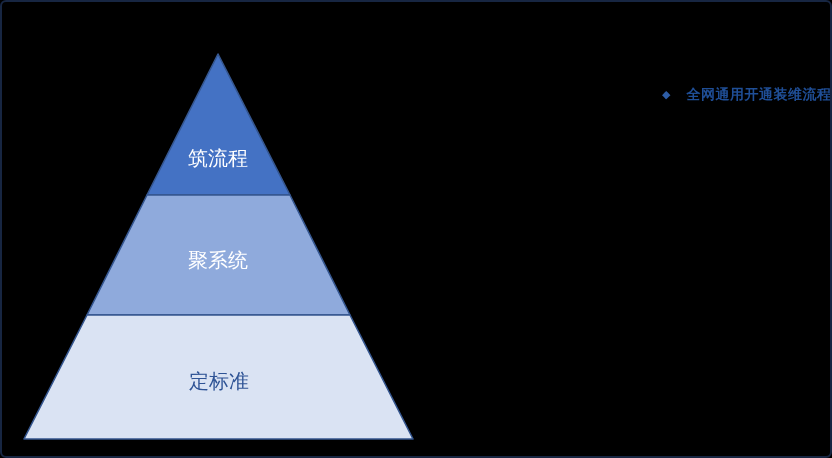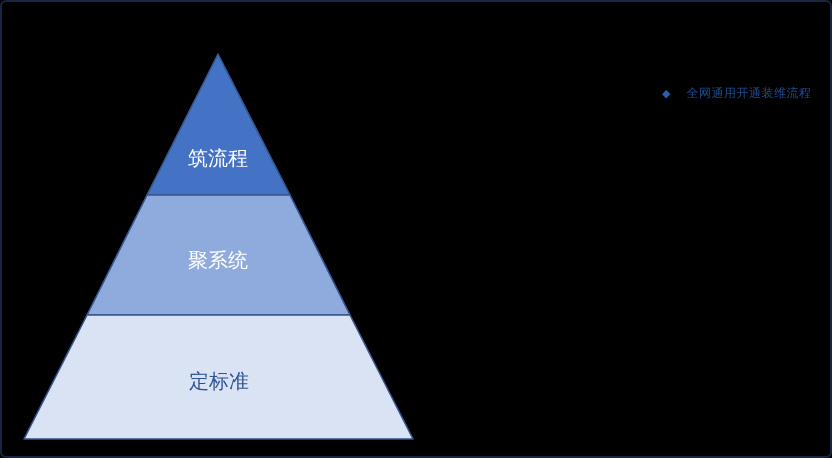--- a/index.html
+++ b/index.html
@@ -44,22 +44,22 @@
     gap: 16px;
     white-space: nowrap;
   }
   .caption .bullet {
     color: #2E5DA6;
     font-size: 11px;
     line-height: 1;
   }
   .caption .caption-text {
     color: #1F4E96;
-    font-size: 12px;
-    font-weight: 400;
+    font-size: 14px;
+    font-weight: 700;
     letter-spacing: 0.5px;
     line-height: 1;
   }
 </style>
 </head>
 <body>
 
 <div class="canvas">
 
   <svg class="pyramid-svg" viewBox="0 0 828 454">

